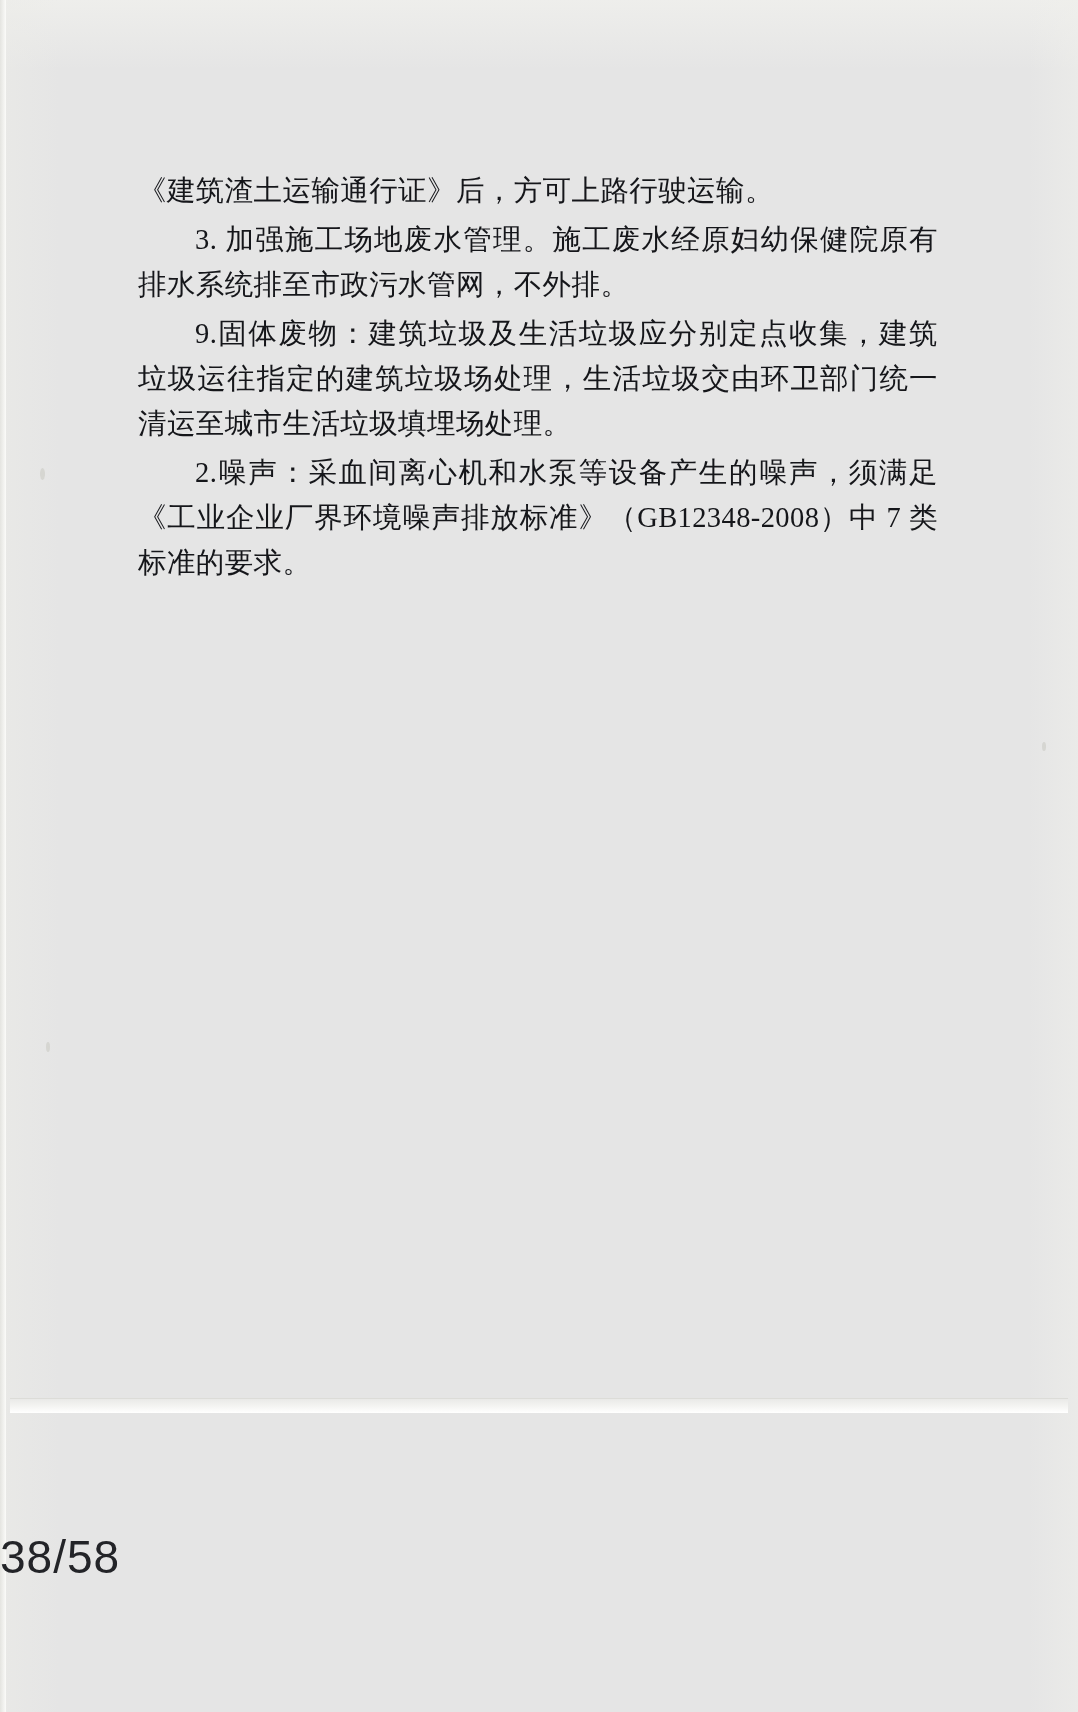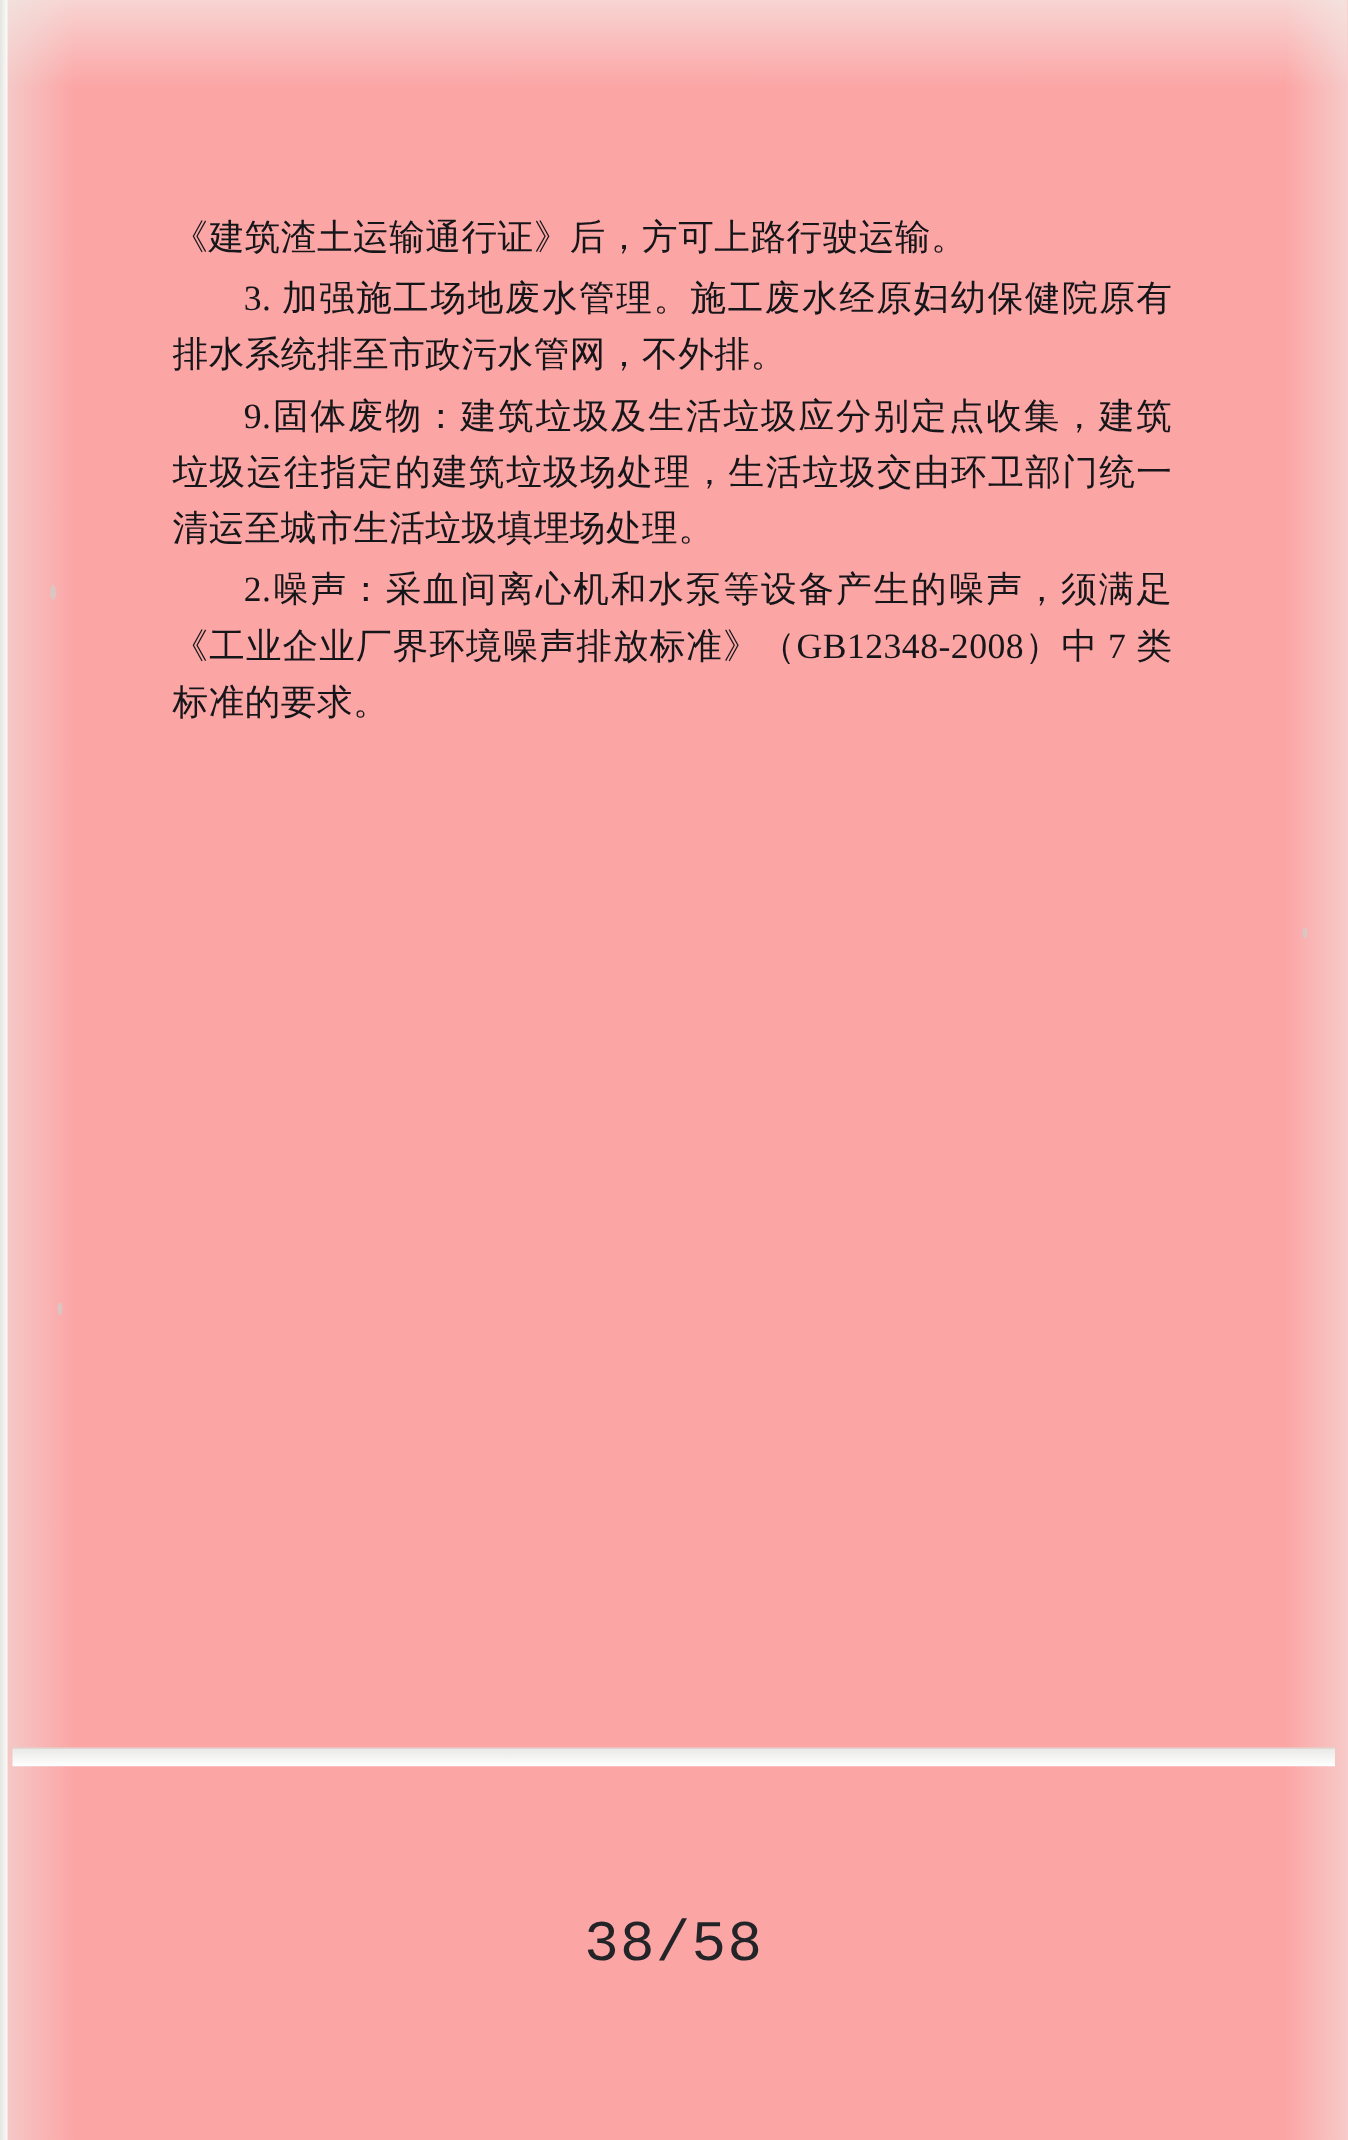--- a/index.html
+++ b/index.html
@@ -10,21 +10,21 @@
     width: 1078px;
     height: 1712px;
     background: #ffffff;
     font-family: "Liberation Serif", serif;
     overflow: hidden;
   }
   .page {
     position: relative;
     width: 1078px;
     height: 1712px;
-    background: #fca5a5;
+    background: #e5e5e5;
     box-sizing: border-box;
   }
   
   .paper-tint {
     position: absolute;
     inset: 0;
     background:
       linear-gradient(90deg, rgba(236,236,232,0.55) 0px, rgba(252,252,250,0) 60px),
       linear-gradient(270deg, rgba(240,240,236,0.5) 0px, rgba(252,252,250,0) 50px),
       linear-gradient(180deg, rgba(244,244,240,0.6) 0px, rgba(253,253,251,0) 70px);
@@ -50,24 +50,24 @@
     text-indent: 2em;
   }
   p.noindent {
     text-indent: 0;
   }
   .page-number {
     position: absolute;
     left: 0;
     right: 0;
     top: 1530px;
-    text-align: center;
+    text-align: left;
     font-size: 46px;
     color: #232428;
-    font-family: Liberation Mono, monospace;
+    font-family: Liberation Sans, sans-serif;
     letter-spacing: 1px;
   }
   .bottom-band {
     position: absolute;
     left: 10px;
     right: 10px;
     top: 1398px;
     height: 14px;
     background: linear-gradient(180deg, #e9e9e7 0%, #f5f5f3 55%, #ffffff 100%);
     border-top: 1px solid #dcdcd8;

